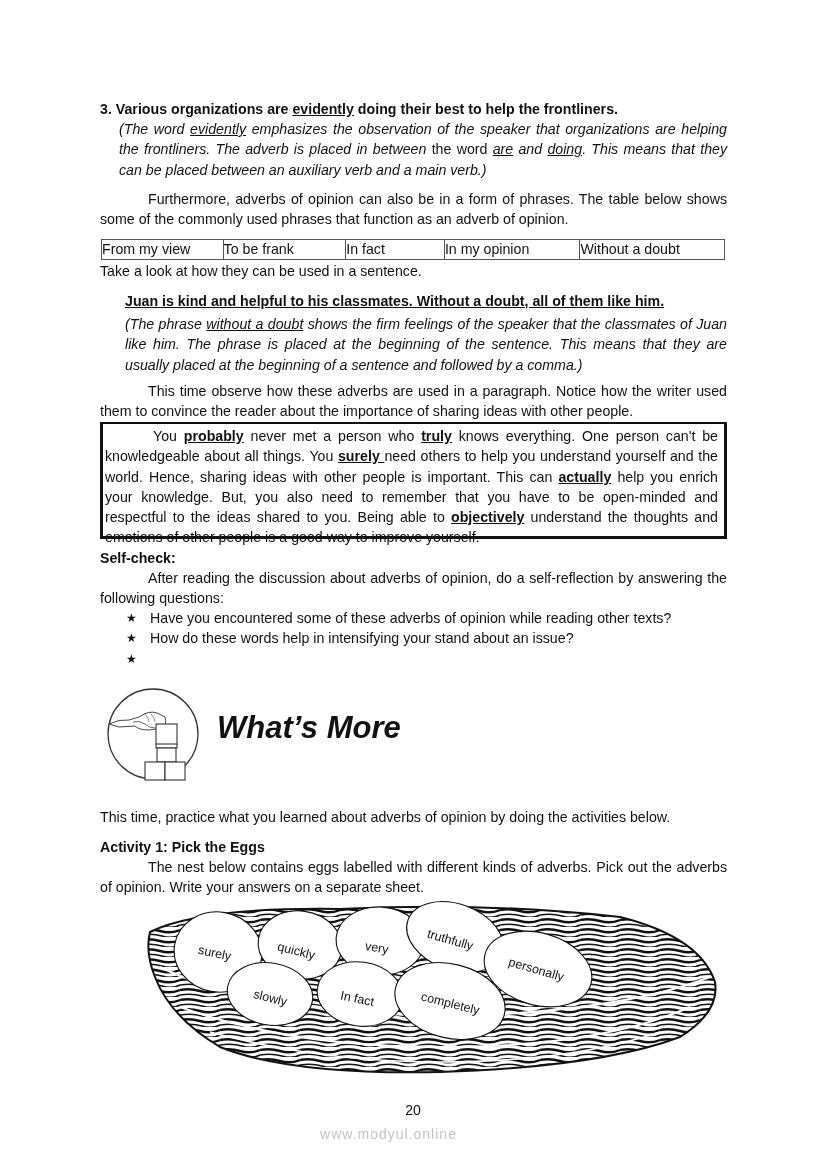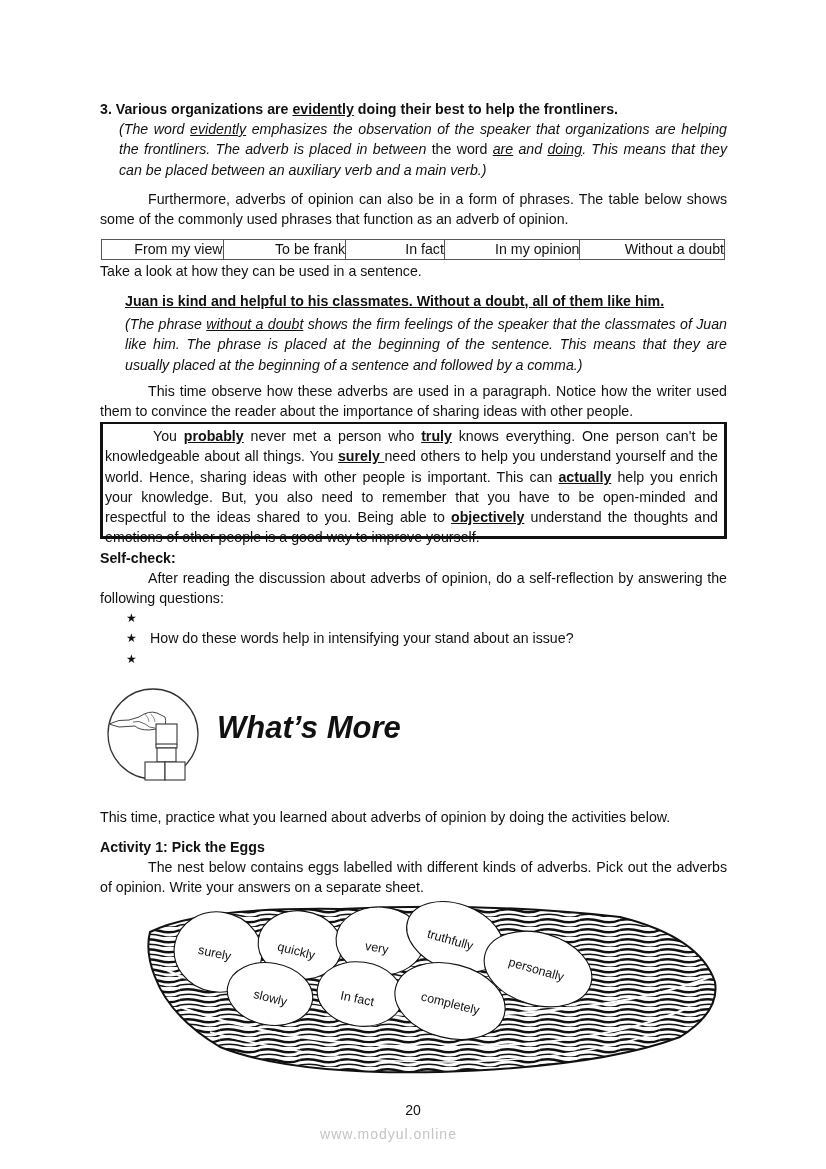--- a/index.html
+++ b/index.html
@@ -20,21 +20,21 @@
     #ex3-note { top: 119px; left: 119px; width: 608px; font-style: italic; }
 
     #para-further { top: 189px; }
 
     
     #phrase-table {
       top: 239px; left: 101px; width: 624px; height: 21px;
       border: 1px solid #555; display: flex; box-sizing: border-box;
     }
     .cell {
-      border-right: 1px solid #555; text-align: right; line-height: 19px;
+      border-right: 1px solid #555; text-align: left; line-height: 19px;
       box-sizing: border-box;
     }
     .cell:last-child { border-right: none; }
 
     #take-look { top: 261px; }
 
     #ex-juan-head { top: 291px; left: 125px; width: 610px; font-weight: bold; text-decoration: underline; }
     #ex-juan-note { top: 314px; left: 125px; width: 602px; font-style: italic; }
 
     #para-observe { top: 381px; }
@@ -99,20 +99,21 @@
 
 <div id="box-para" class="abs">
   <div class="text just"><span>You </span><span class="bu">probably</span><span> never met a person who </span><span class="bu">truly</span><span> knows everything. One person can't be knowledgeable about all things. You </span><span class="bu">surely </span><span>need others to help you understand yourself and the world. Hence, sharing ideas with other people is important. This can </span><span class="bu">actually</span><span> help you enrich your knowledge. But, you also need to remember that you have to be open-minded and respectful to the ideas shared to you. Being able to </span><span class="bu">objectively</span><span> understand the thoughts and emotions of other people is a good way to improve yourself.</span></div>
 </div>
 
 <div id="selfcheck-title" class="abs">Self-check:</div>
 <div id="selfcheck-intro" class="abs col just indent">After reading the discussion about adverbs of opinion, do a self-reflection by answering the following questions:</div>
 <ul id="selfcheck-list" class="abs">
   <li>
       <span class="star">★</span>
+      <span>Have you encountered some of these adverbs of opinion while reading other texts?</span>
     </li>
   <li>
       <span class="star">★</span>
       <span>How do these words help in intensifying your stand about an issue?</span>
     </li>
   <li>
       <span class="star">★</span>
     </li>
 </ul>
 

